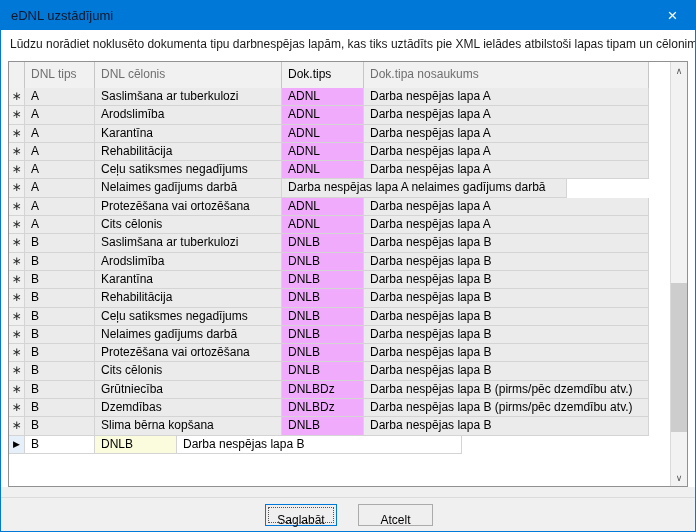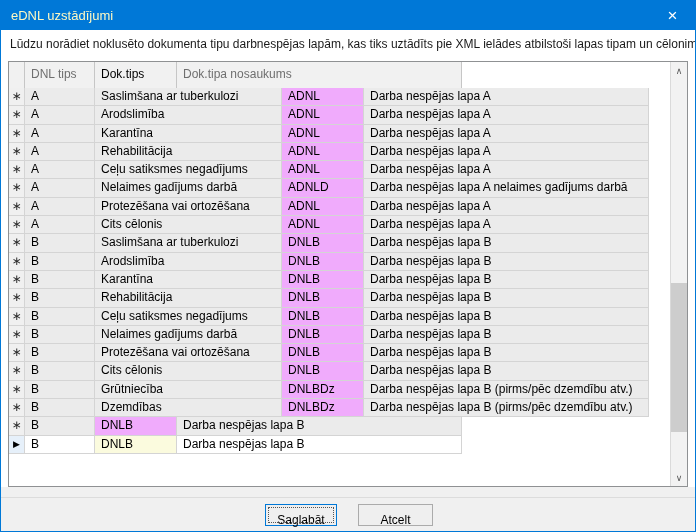--- a/index.html
+++ b/index.html
@@ -14,21 +14,21 @@
     color:#000;
     overflow:hidden;
   }
   
   .titlebar {
     position:absolute; top:0; left:0; right:0; height:29px;
     background:#0078D7;
   }
   .titlebar .title {
     position:absolute; left:10px; top:0; line-height:29px;
-    color:#fef9c3; font-size:13px;
+    color:#0f172a; font-size:13px;
   }
   .close-btn {
     position:absolute; right:0; top:0; width:45px; height:29px;
     display:flex; align-items:center; justify-content:center;
     cursor:default;
   }
   .close-btn span { color:#FFFFFF; font-size:17px; line-height:17px; }
   
   .instruction {
     position:absolute; left:9px; top:36px; right:8px;
@@ -133,20 +133,21 @@
       <span>×</span>
     </div>
   </div>
 
   <div class="instruction">Lūdzu norādiet noklusēto dokumenta tipu darbnespējas lapām, kas tiks uztādīts pie XML ielādes atbilstoši lapas tipam un cēlonim</div>
 
   <div class="grid">
     <div class="grid-header">
       <div class="hcell ind"></div>
       <div class="hcell c1">DNL tips</div>
+      <div class="hcell c2">DNL cēlonis</div>
       <div class="hcell c3 emphasis">Dok.tips</div>
       <div class="hcell c4">Dok.tipa nosaukums</div>
     </div>
 
     <div class="grid-body">
         <div class="grid-row">
           <div class="cell ind">∗</div>
           <div class="cell c1">A</div>
           <div class="cell c2">Saslimšana ar tuberkulozi</div>
           <div class="cell c3 dok">ADNL</div>
@@ -177,21 +178,20 @@
           <div class="cell ind">∗</div>
           <div class="cell c1">A</div>
           <div class="cell c2">Ceļu satiksmes negadījums</div>
           <div class="cell c3 dok">ADNL</div>
           <div class="cell c4">Darba nespējas lapa A</div>
         </div>
         <div class="grid-row">
           <div class="cell ind">∗</div>
           <div class="cell c1">A</div>
           <div class="cell c2">Nelaimes gadījums darbā</div>
-          <div class="cell c3 dok">ADNLD</div>
           <div class="cell c4">Darba nespējas lapa A nelaimes gadījums darbā</div>
         </div>
         <div class="grid-row">
           <div class="cell ind">∗</div>
           <div class="cell c1">A</div>
           <div class="cell c2">Protezēšana vai ortozēšana</div>
           <div class="cell c3 dok">ADNL</div>
           <div class="cell c4">Darba nespējas lapa A</div>
         </div>
         <div class="grid-row">
@@ -267,20 +267,21 @@
         <div class="grid-row">
           <div class="cell ind">∗</div>
           <div class="cell c1">B</div>
           <div class="cell c2">Dzemdības</div>
           <div class="cell c3 dok">DNLBDz</div>
           <div class="cell c4">Darba nespējas lapa B (pirms/pēc dzemdību atv.)</div>
         </div>
         <div class="grid-row">
           <div class="cell ind">∗</div>
           <div class="cell c1">B</div>
+          <div class="cell c2">Slima bērna kopšana</div>
           <div class="cell c3 dok">DNLB</div>
           <div class="cell c4">Darba nespējas lapa B</div>
         </div>
         <div class="grid-row selected">
           <div class="cell ind current">▶</div>
           <div class="cell c1">B</div>
           <div class="cell c3 dok">DNLB</div>
           <div class="cell c4">Darba nespējas lapa B</div>
         </div>
       </div>

